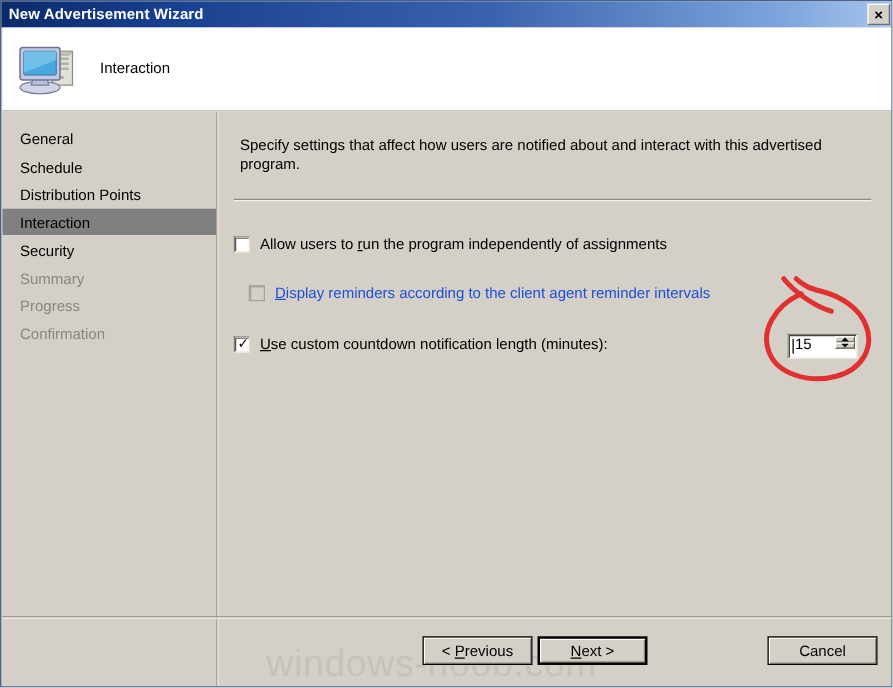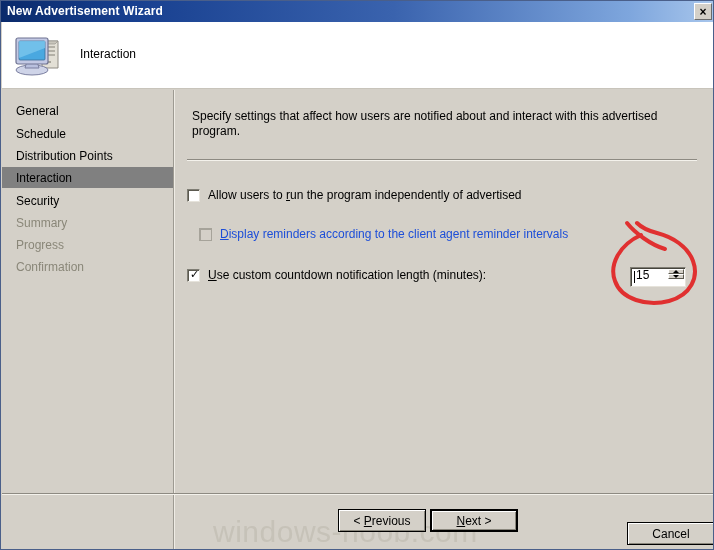--- a/index.html
+++ b/index.html
@@ -369,21 +369,21 @@
   <div id="sidebar-divider"></div>
   <div id="sidebar-divider2"></div>
 
   <div id="content">
 
     <div id="intro-text">Specify settings that affect how users are notified about and interact with this advertised program.</div>
     <div id="hr-top"></div>
 
     <div class="check-row" style="left:12px; top:98px;">
       <span class="checkbox"></span>
-      <span class="check-label"><span>Allow users to </span><span class="ul">r</span><span>un the program independently of advertised</span></span>
+      <span class="check-label"><span>Allow users to </span><span class="ul">r</span><span>un the program independently of assignments</span></span>
     </div>
 
     <div class="check-row" style="left:24px; top:137px;">
       <span class="checkbox disabled"></span>
       <span class="check-label disabled"><span></span><span class="ul">D</span><span>isplay reminders according to the client agent reminder intervals</span></span>
     </div>
 
     <div class="check-row" style="left:12px; top:178px;">
       <span class="checkbox">
           <span class="tick">✓</span>
@@ -410,21 +410,21 @@
   <div id="hr-bottom"></div>
 
   <div id="watermark">windows-noob.com</div>
 
   <div class="wbutton default" style="left:429px; width:88px;">
     <span><span class="ul">N</span>ext&nbsp;&gt;</span>
   </div>
   <div class="wbutton" style="left:337px; width:88px;">
     <span>&lt;&nbsp;<span class="ul">P</span>revious</span>
   </div>
-  <div class="wbutton" style="left:626px; width:88px;margin-top:13px;">
+  <div class="wbutton" style="left:613px; width:88px;">
     <span>Cancel</span>
   </div>
 
   <div id="annotation">
     <svg width="116" height="92" viewBox="0 0 116 92" xmlns="http://www.w3.org/2000/svg">
       <path d="M42 16 C20 26, 10 46, 16 62 C22 80, 48 88, 70 82 C92 76, 100 58, 94 42 C89 28, 74 18, 58 14 C50 12, 44 10, 38 4" fill="none" stroke="#e03030" stroke-width="4" stroke-linecap="round" stroke-linejoin="round"></path>
       <path d="M28 4 C36 14, 52 26, 66 30" fill="none" stroke="#e03030" stroke-width="4" stroke-linecap="round"></path>
     </svg>
   </div>
 

